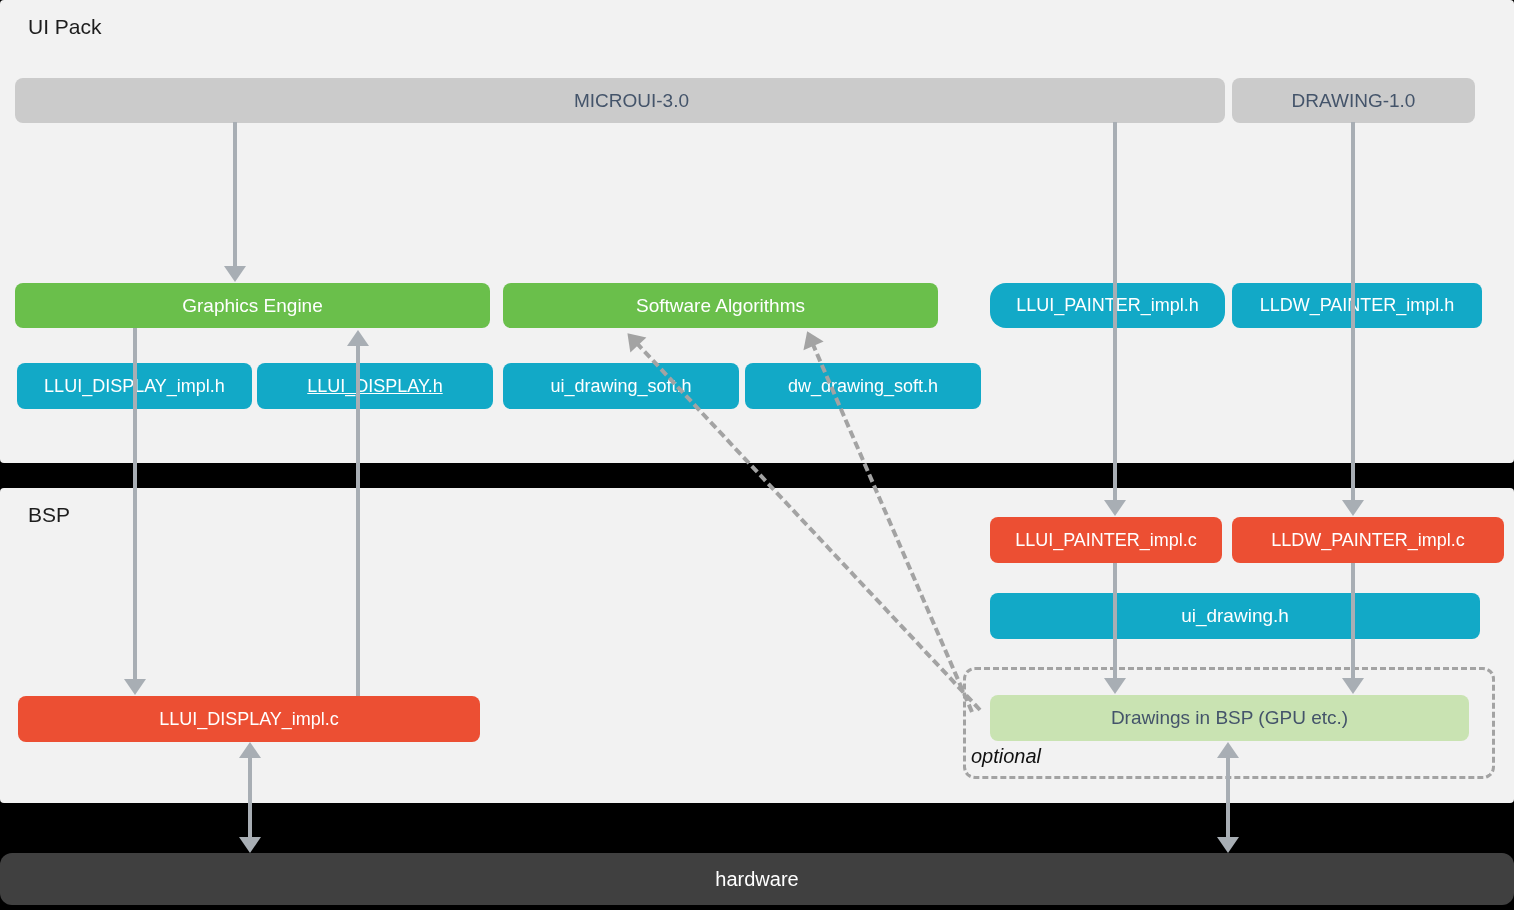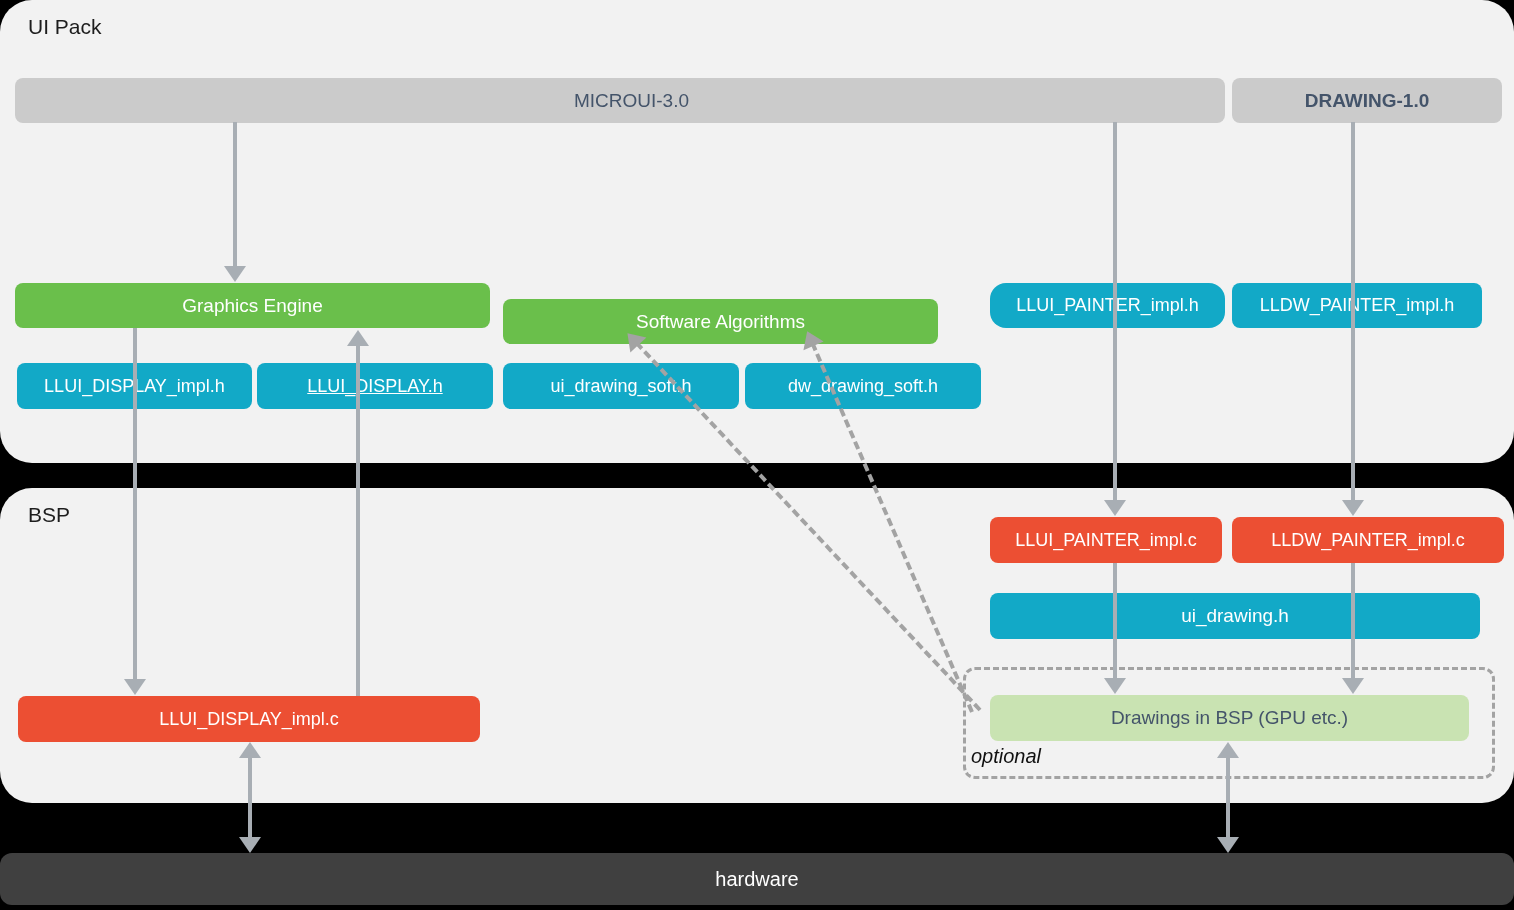--- a/index.html
+++ b/index.html
@@ -5,21 +5,21 @@
   :root{
     --panel:#f2f2f2; --canvas:#000000; --bar-gray:#cbcbcb; --bar-text:#44546a;
     --green:#6abf4b; --teal:#12a9c7; --orange:#ec4f33; --light-green:#c9e3b2;
     --hardware-bar:#404040; --arrow:#a8aeb4; --dashed:#a3a3a3; --label-text:#1d1d1d; --white:#ffffff;
   }
   *{margin:0;padding:0;box-sizing:border-box;}
   html,body{background:#000;}
   body{font-family:"Liberation Sans",sans-serif;}
   #stage{position:relative;width:1514px;height:910px;background:var(--canvas);overflow:hidden;}
 
-  .panel{position:absolute;left:0;width:1514px;background:var(--panel);border-radius:32px;}
+  .panel{position:absolute;left:0;width:1514px;background:var(--panel);border-radius:4px;}
   .panel-title{position:absolute;left:28px;top:15px;font-size:21px;color:var(--label-text);}
 
   .box{position:absolute;display:flex;align-items:center;justify-content:center;
        border-radius:8px;font-size:18px;white-space:nowrap;}
   .gray-bar{background:var(--bar-gray);color:var(--bar-text);font-size:19px;}
   .green{background:var(--green);color:var(--white);font-size:19px;}
   .teal{background:var(--teal);color:var(--white);}
   .orange{background:var(--orange);color:var(--white);}
   .lgreen{background:var(--light-green);color:var(--bar-text);font-size:19px;}
   .hw{position:absolute;left:0;top:853px;width:1514px;height:52px;background:var(--hardware-bar);
@@ -56,24 +56,24 @@
     <div class="panel-title">UI Pack</div>
   </div>
 
   <div class="panel" style="top:488px;height:315px;">
     <div class="panel-title">BSP</div>
   </div>
 
   <div class="hw">hardware</div>
 
   <div class="box gray-bar" style="left:15px;top:78px;width:1210px;height:45px;padding-left:23px;">MICROUI-3.0</div>
-  <div class="box gray-bar" style="left:1232px;top:78px;width:270px;height:45px;font-weight:bold;">DRAWING-1.0</div>
+  <div class="box gray-bar" style="left:1232px;top:78px;width:243px;height:45px;">DRAWING-1.0</div>
 
   <div class="box green" style="left:15px;top:283px;width:475px;height:45px;">Graphics Engine</div>
-  <div class="box green" style="left:503px;top:299px;width:435px;height:45px;">Software Algorithms</div>
+  <div class="box green" style="left:503px;top:283px;width:435px;height:45px;">Software Algorithms</div>
   <div class="box teal" style="left:990px;top:283px;width:235px;height:45px;border-radius:16px;">LLUI_PAINTER_impl.h</div>
   <div class="box teal" style="left:1232px;top:283px;width:250px;height:45px;">LLDW_PAINTER_impl.h</div>
 
   <div class="box teal" style="left:17px;top:363px;width:235px;height:46px;">LLUI_DISPLAY_impl.h</div>
   <div class="box teal" style="left:257px;top:363px;width:236px;height:46px;text-decoration:underline;">LLUI_DISPLAY.h</div>
   <div class="box teal" style="left:503px;top:363px;width:236px;height:46px;">ui_drawing_soft.h</div>
   <div class="box teal" style="left:745px;top:363px;width:236px;height:46px;">dw_drawing_soft.h</div>
 
   <div class="box orange" style="left:990px;top:517px;width:232px;height:46px;">LLUI_PAINTER_impl.c</div>
   <div class="box orange" style="left:1232px;top:517px;width:272px;height:46px;">LLDW_PAINTER_impl.c</div>

